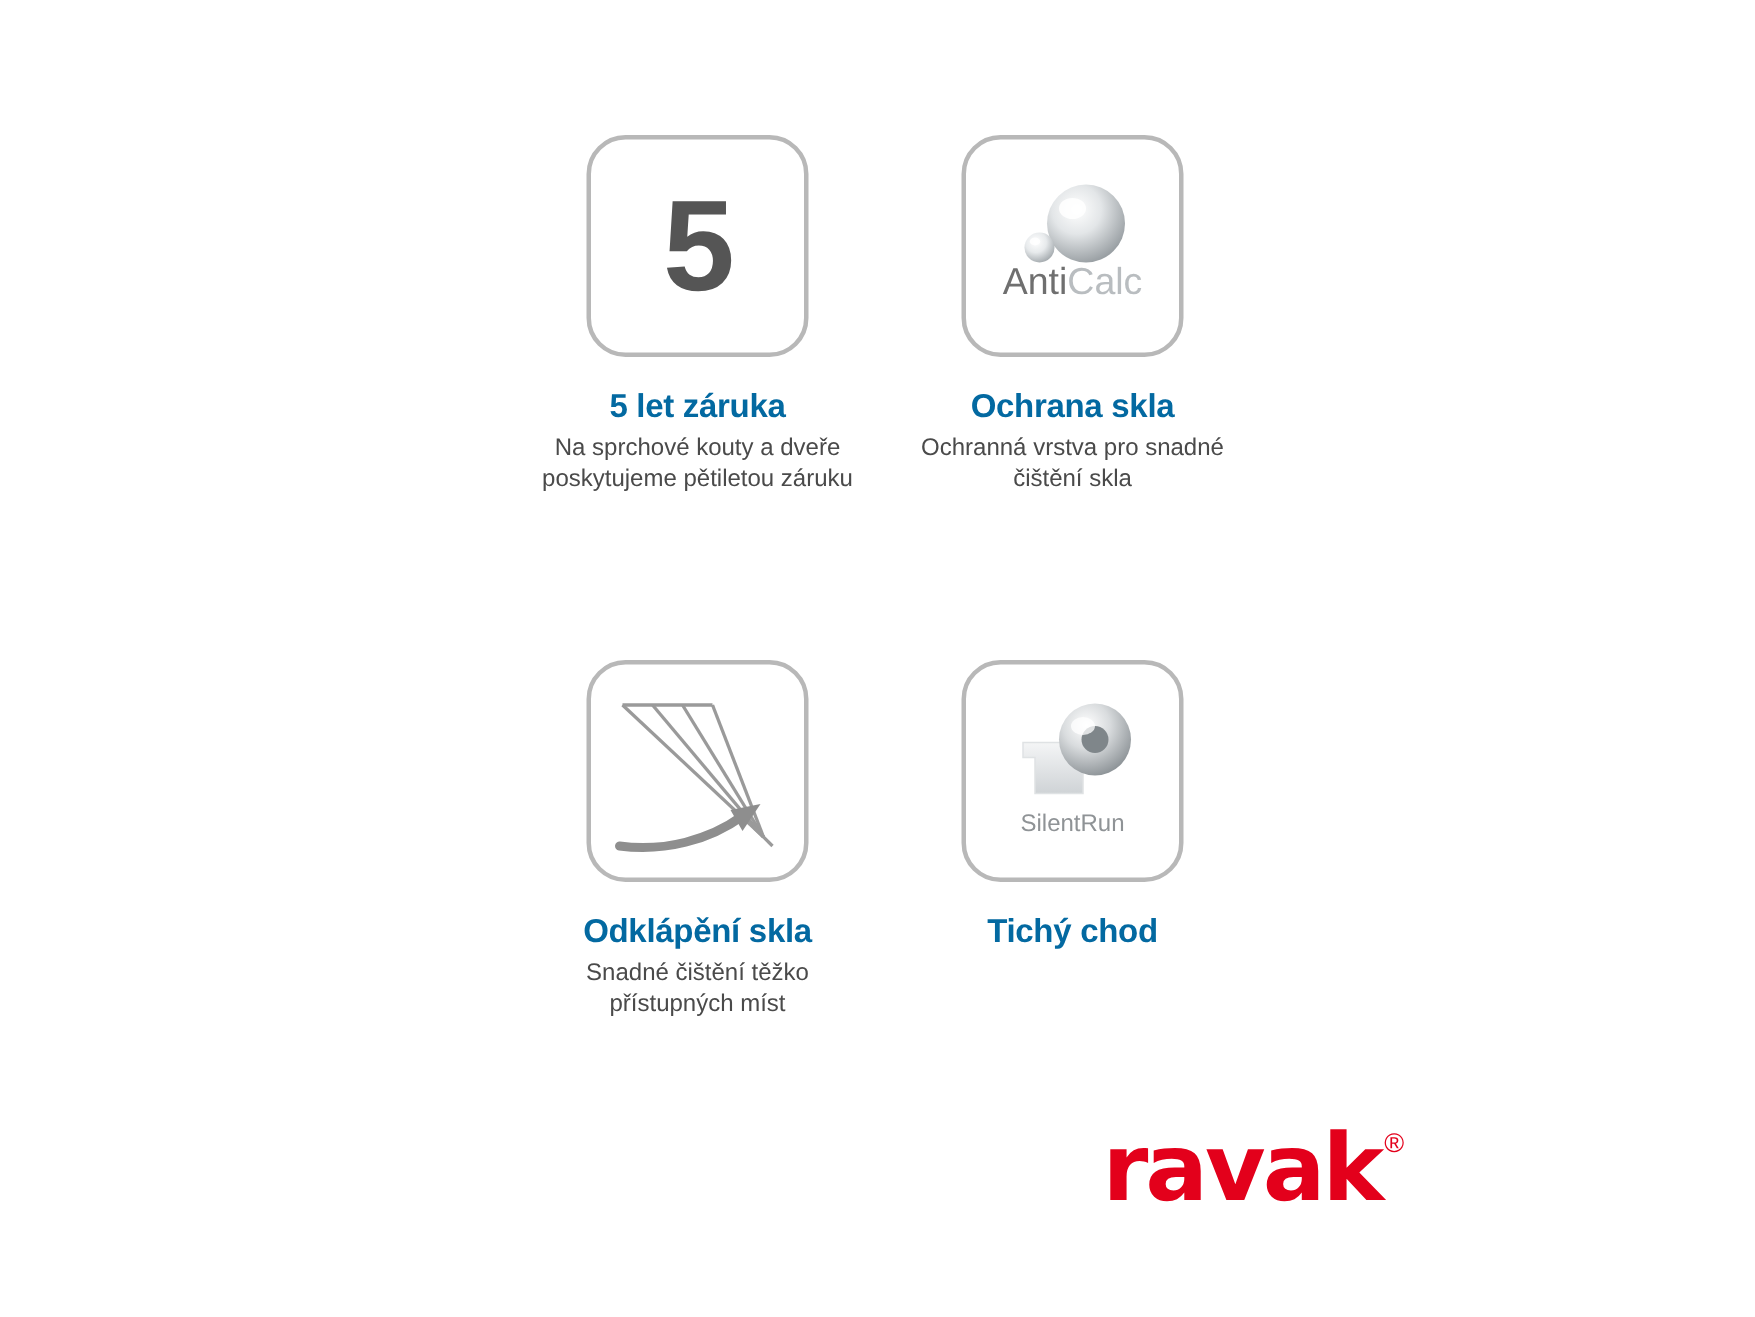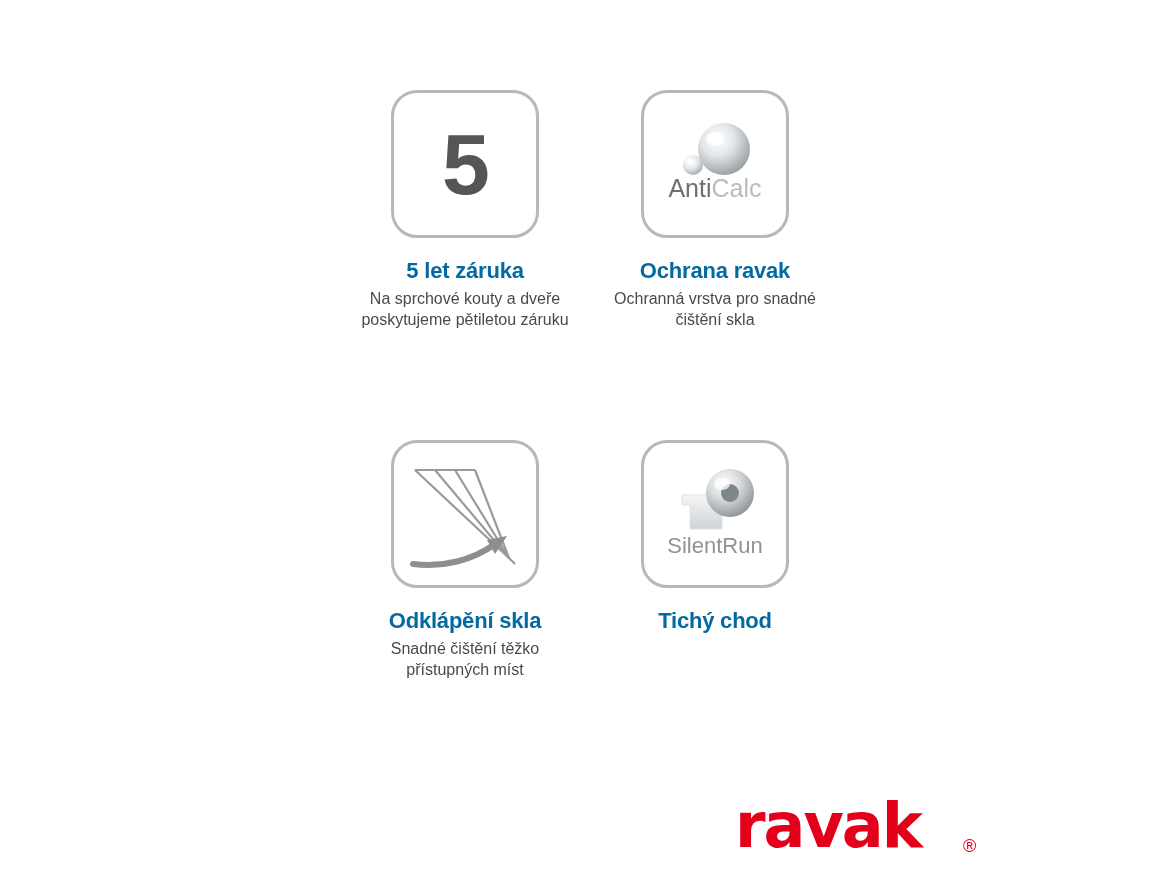--- a/index.html
+++ b/index.html
@@ -68,24 +68,23 @@
     margin-top: 4px;
     font-size: 16px;
     line-height: 1.33;
     color: #4a4a4a;
     text-align: center;
     max-width: 235px;
   }
   .logo {
     position: absolute;
     left: 735px;
-    top: 795px;
+    top: 748px;
     display: flex;
-    align-items: flex-end;
-    gap: 40px;
+    align-items: flex-start;
   }
   .logo-text {
     font-size: 62px;
     font-weight: bold;
     color: #e3001b;
     letter-spacing: -2px;
     line-height: 1;
     font-family: "DejaVu Sans", sans-serif;
   }
   .logo-reg {
@@ -117,21 +116,21 @@
     width: 100%;
     height: 100%;
     position: relative;
   }
   .silent-text {
     position: absolute;
     left: 0;
     right: 0;
     bottom: 26px;
     text-align: center;
-    font-size: 22px;
+    font-size: 16px;
     color: #8f9396;
     white-space: nowrap;
   }
   svg { display: block; }
 </style>
 </head>
 <body>
 
 <div class="sheet">
 
@@ -166,21 +165,21 @@
               <ellipse cx="71" cy="46" rx="9" ry="7" fill="#ffffff" opacity="0.85"></ellipse>
               <circle cx="49" cy="72" r="10" fill="url(#dropSmall)"></circle>
               <ellipse cx="46" cy="68" rx="3.5" ry="2.6" fill="#ffffff" opacity="0.85"></ellipse>
             </svg>
           </span>
           <div class="anticalc-text">
             <span class="a1">Anti</span><span class="a2">Calc</span>
           </div>
         </div>
       </div>
-      <div class="feature-title">Ochrana ravak</div>
+      <div class="feature-title">Ochrana skla</div>
       <div class="feature-desc">Ochranná vrstva pro snadné čištění skla</div>
     </div>
 
     <div class="feature">
       <div class="badge">
         <span>
           <svg width="148" height="148" viewBox="0 0 148 148">
             <g fill="none" stroke="#9a9a9a" stroke-width="2.2">
               <path d="M24 30 L118 118"></path>
               <path d="M44 30 L118 118"></path>

